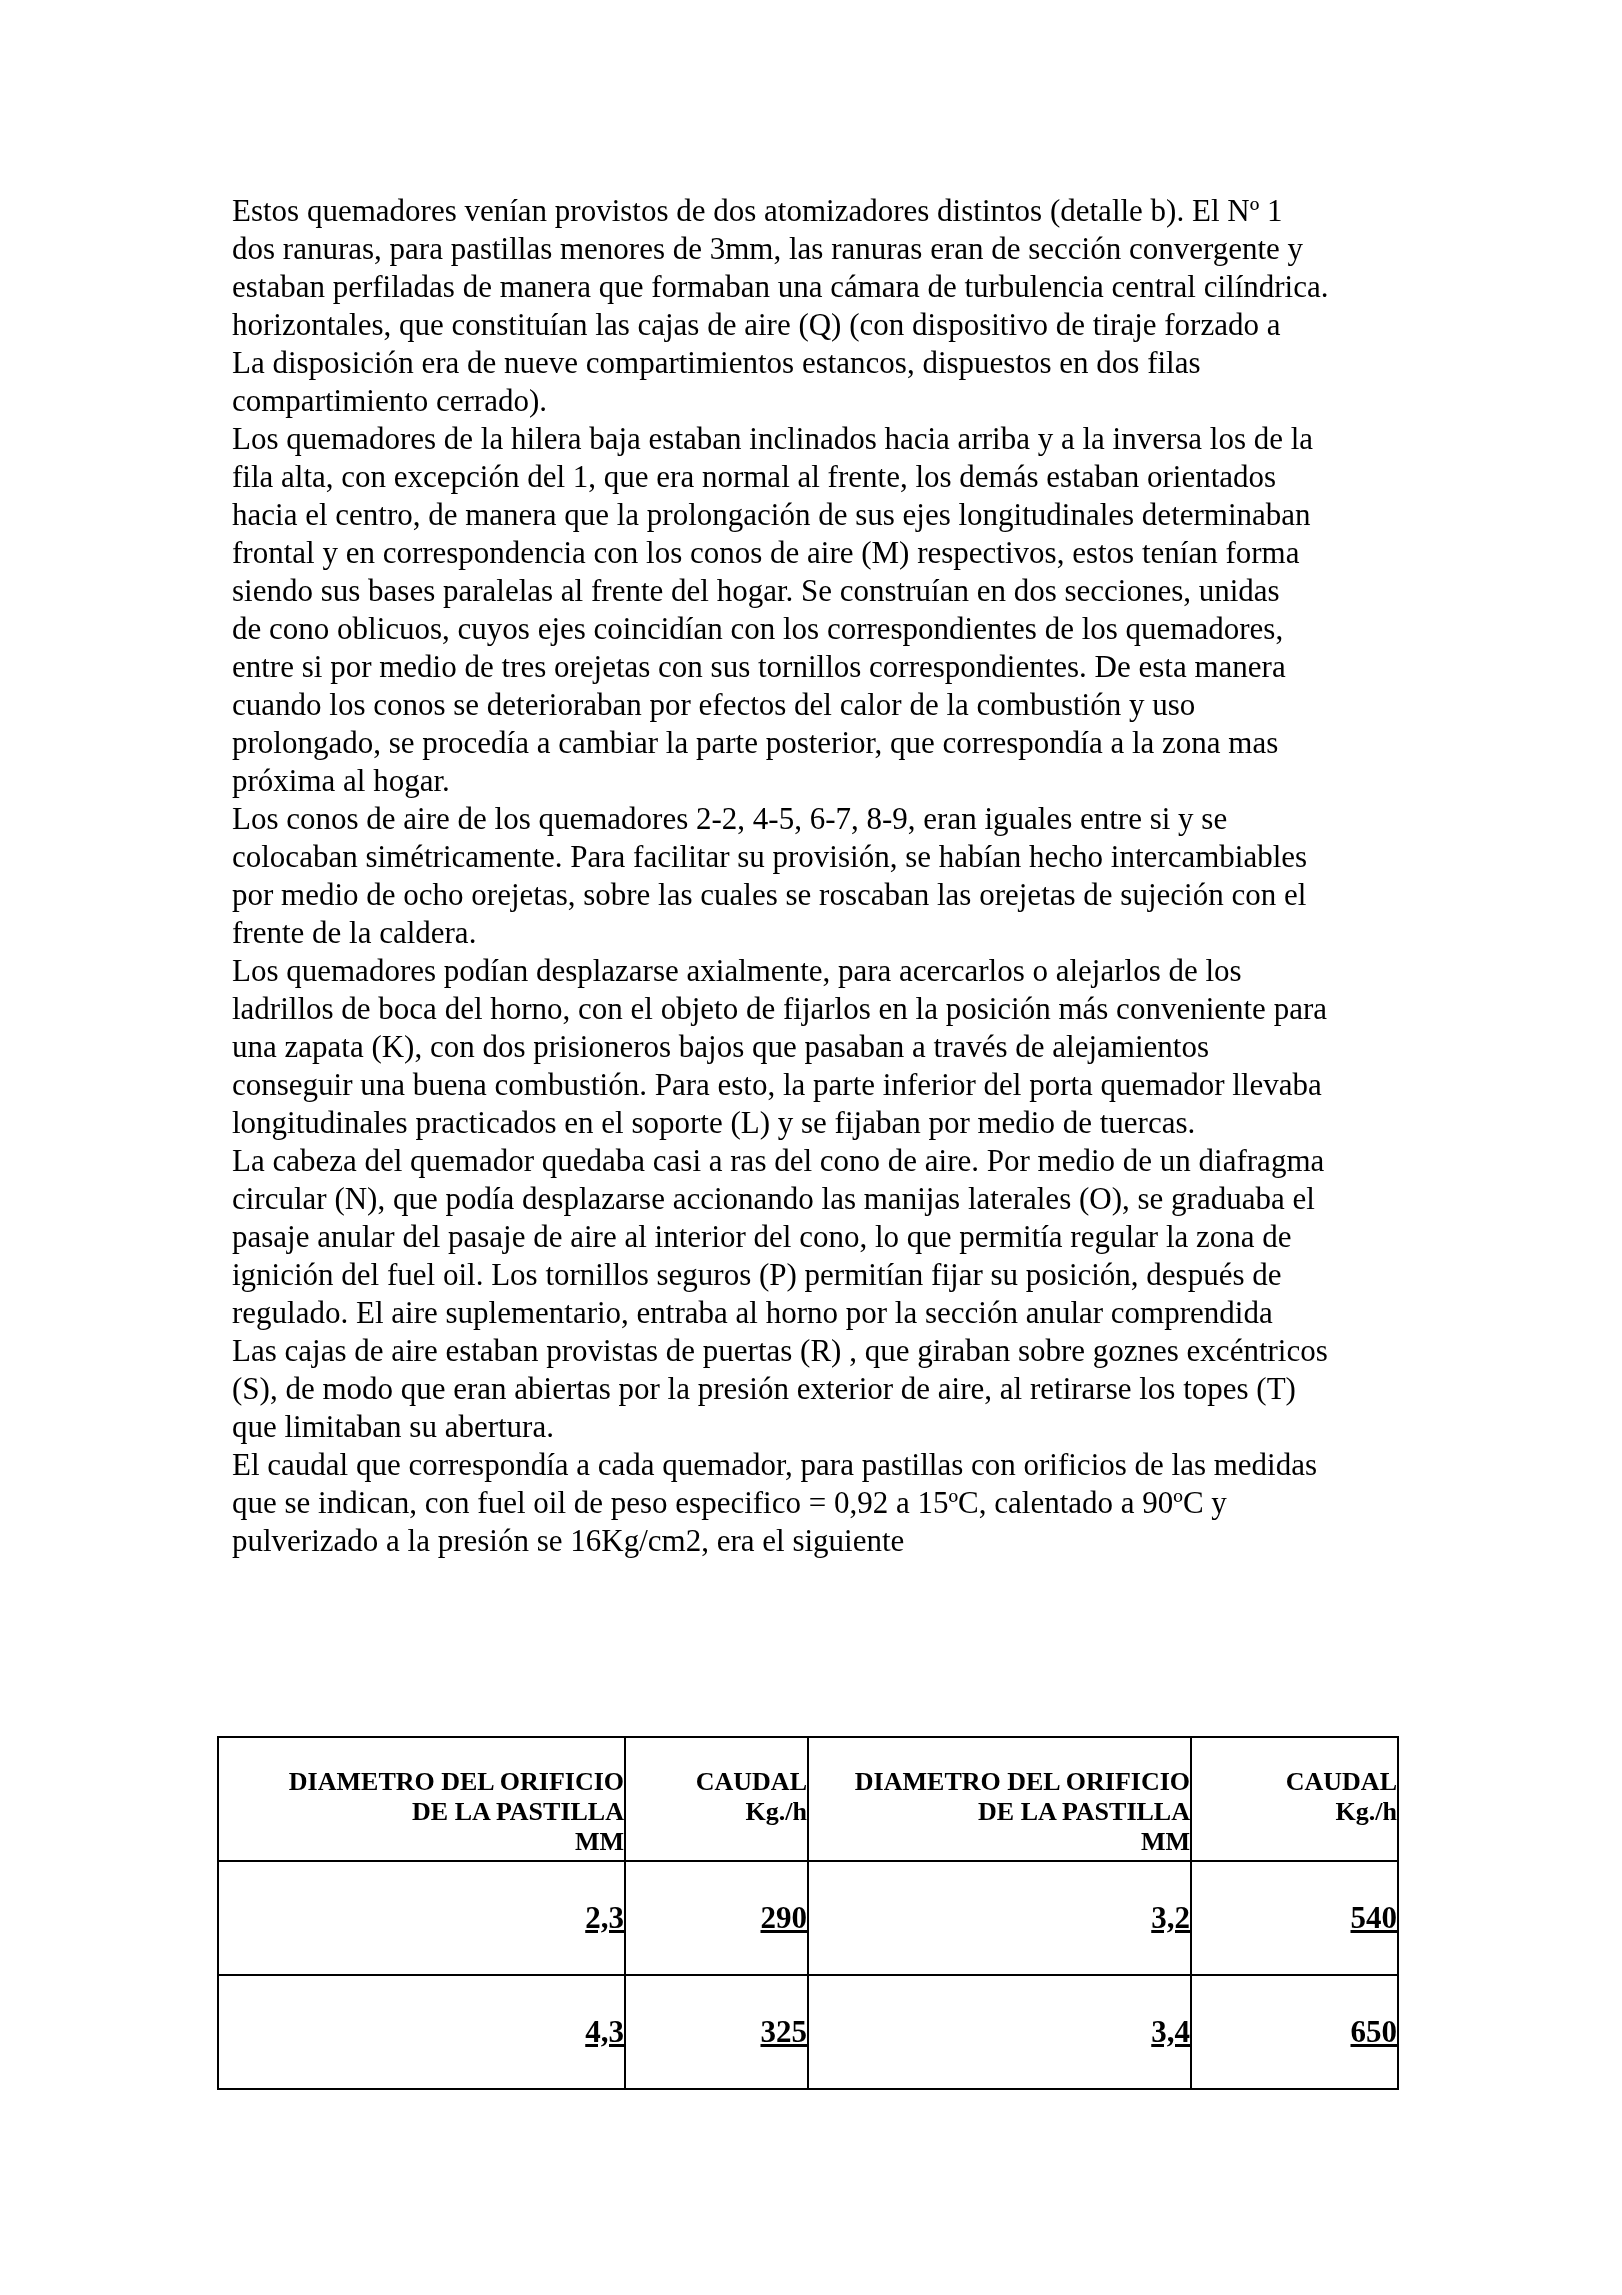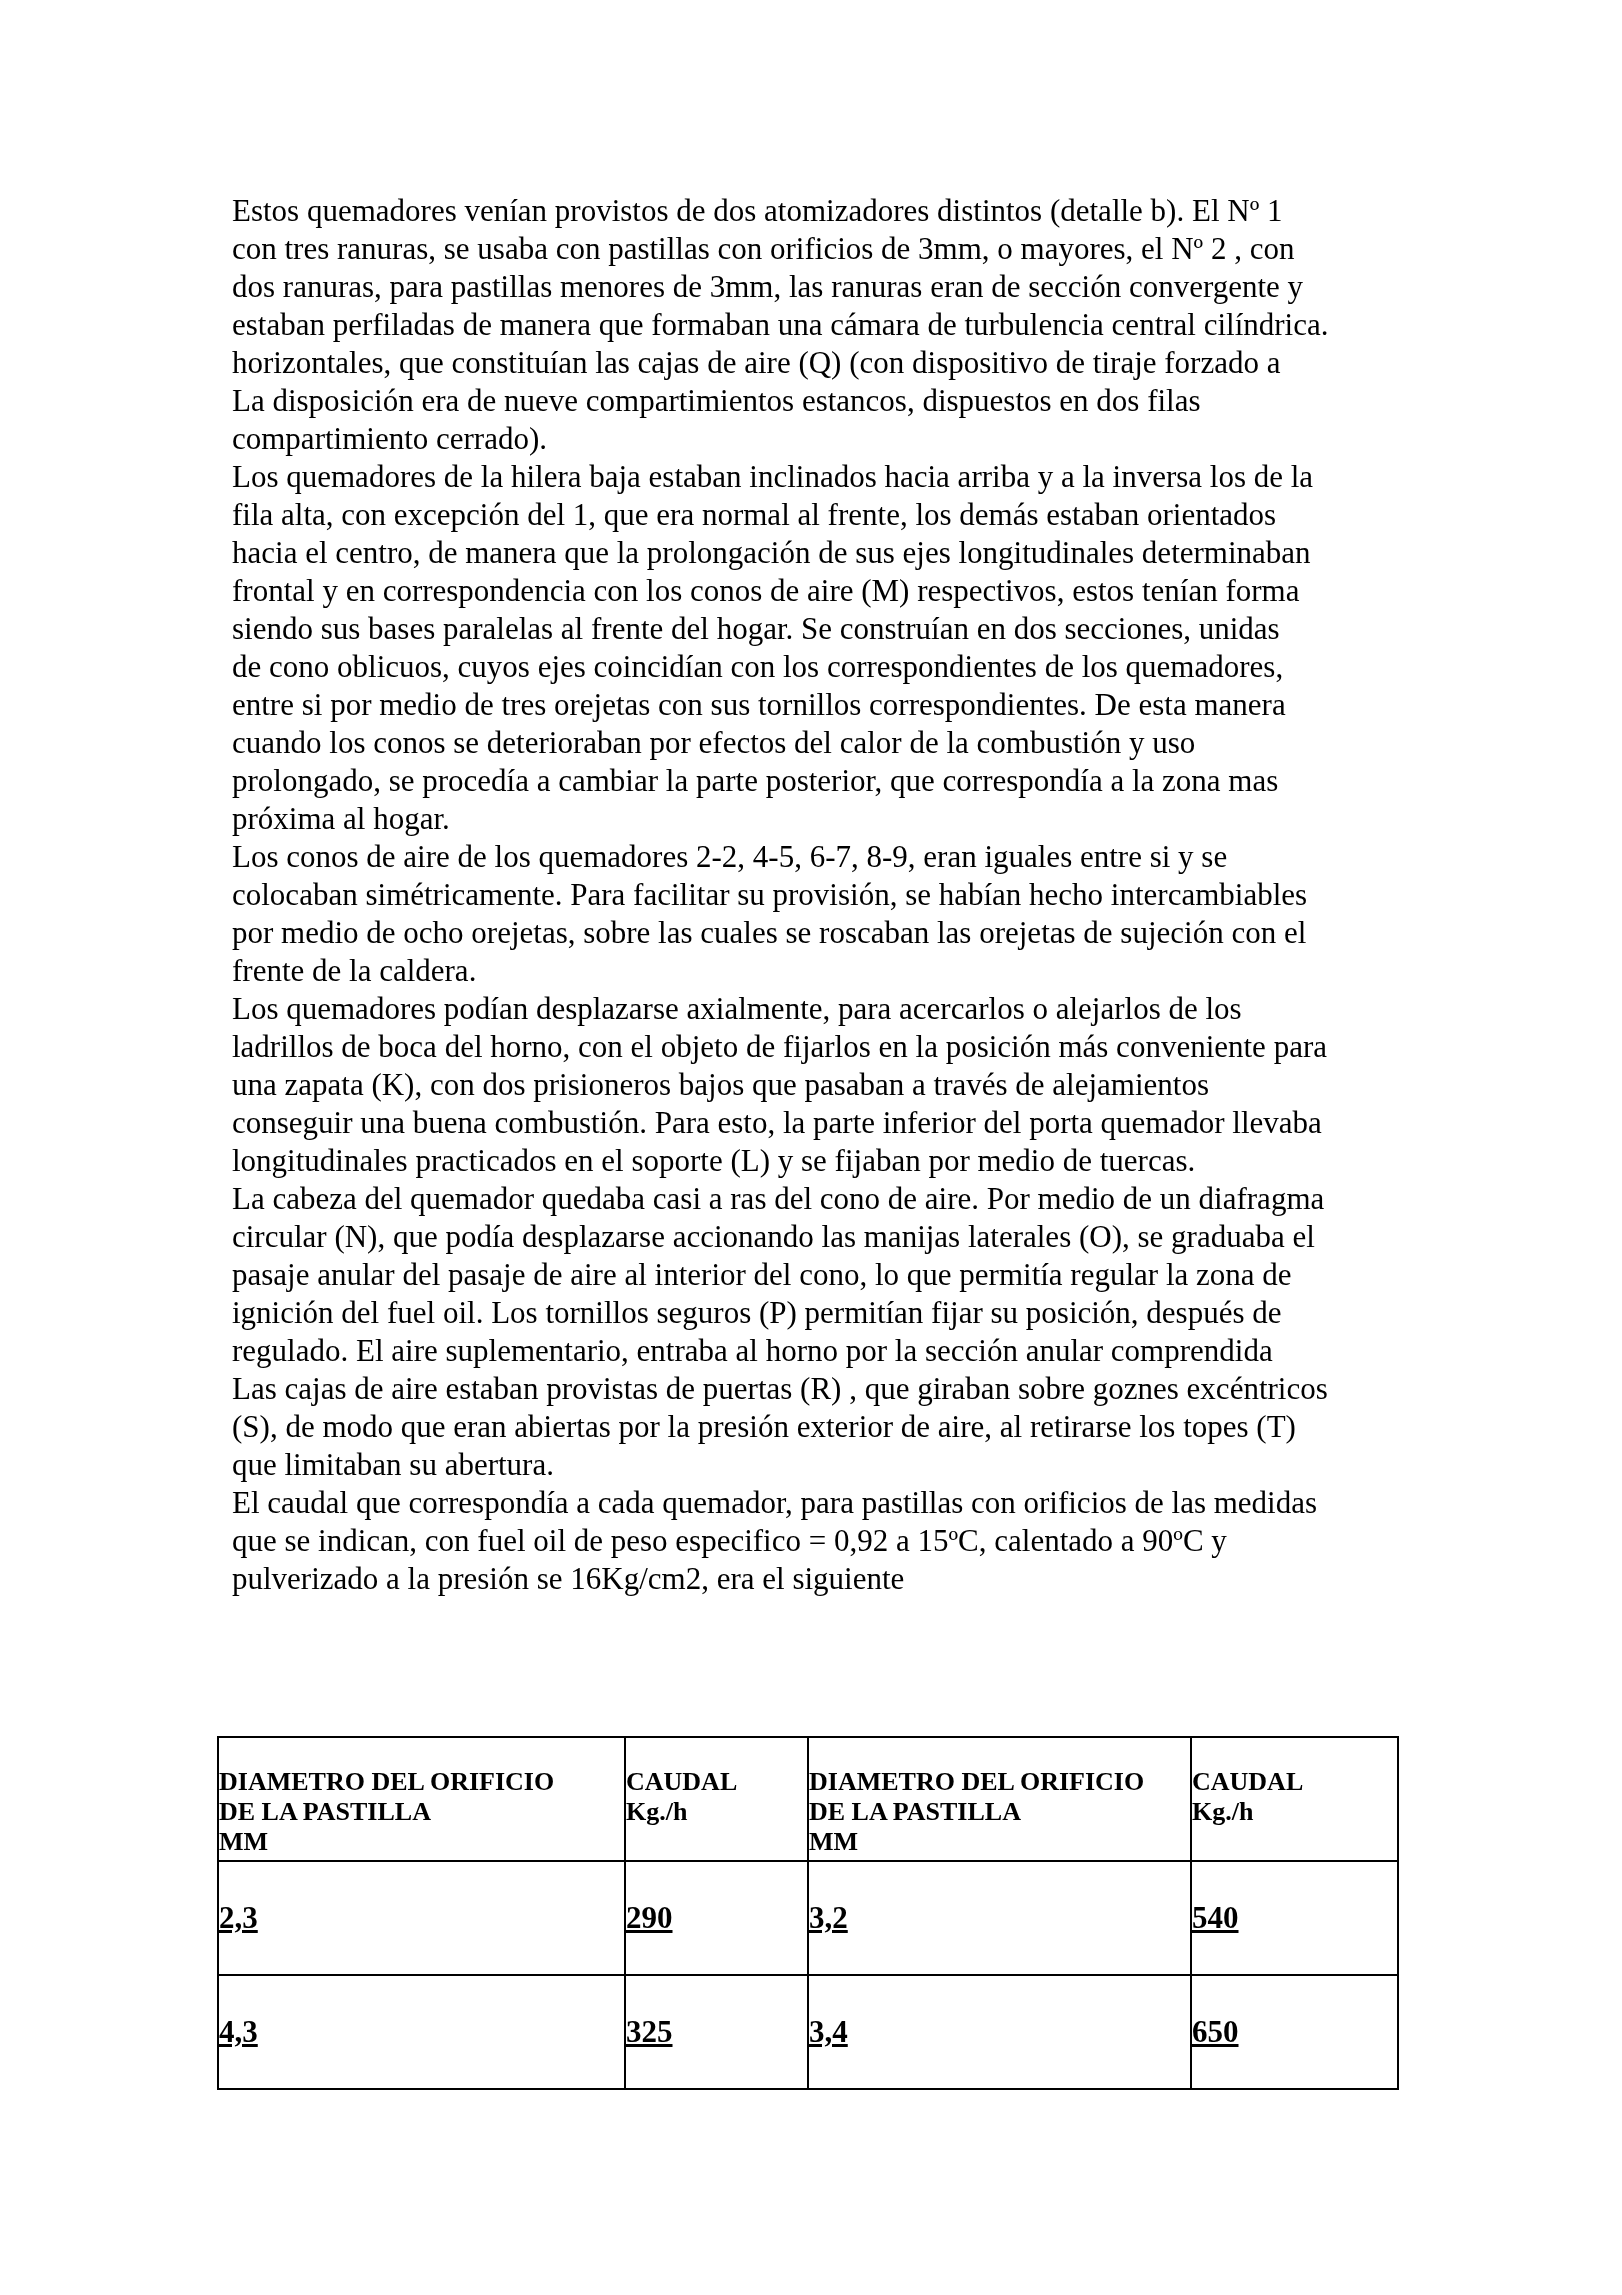--- a/index.html
+++ b/index.html
@@ -5,37 +5,36 @@
   html, body { margin: 0; padding: 0; background: #ffffff; }
   body { width: 1623px; height: 2295px; position: relative; overflow: hidden;
          font-family: "Liberation Serif", "DejaVu Serif", serif; color: #000000; }
   .page { position: absolute; left: 0; top: 0; width: 1623px; height: 1888px; background: #ffffff; }
   .body-text { position: absolute; left: 232px; top: 192px; width: 1178px;
                font-size: 31px; line-height: 38px; white-space: nowrap; }
   .line { display: block; height: 38px; }
   table.data-table { position: absolute; left: 217px; top: 1736px; width: 1179px;
                      border-collapse: collapse; table-layout: fixed; }
   table.data-table td, table.data-table th {
-    border: 2.6px solid #000000; text-align: left; vertical-align: middle; padding: 0;
+    border: 2.6px solid #000000; text-align: right; vertical-align: middle; padding: 0;
     font-weight: bold; }
   table.data-table th { height: 124px; font-size: 26px; line-height: 30px; vertical-align: top;
                         padding-top: 29px; box-sizing: border-box; }
   table.data-table td { height: 112px; font-size: 31px; text-decoration: underline; }
   .hline { display: block; }
   col.c1 { width: 407px; } col.c2 { width: 183px; } col.c3 { width: 383px; } col.c4 { width: 207px; }
 </style>
 </head>
 <body>
 
 <div class="page">
 
   <div class="body-text">
     <div>
       <span class="line">Estos quemadores venían provistos de dos atomizadores distintos (detalle b). El Nº 1</span>
-      <span class="line">con tres ranuras, se usaba con pastillas con orificios de 3mm, o mayores, el Nº 2 , con</span>
       <span class="line">dos ranuras, para pastillas menores de 3mm, las ranuras eran de sección convergente y</span>
       <span class="line">estaban perfiladas de manera que formaban una cámara de turbulencia central cilíndrica.</span>
     </div>
     <div>
       <span class="line">horizontales, que constituían las cajas de aire (Q) (con dispositivo de tiraje forzado a</span>
       <span class="line">La disposición era de nueve compartimientos estancos, dispuestos en dos filas</span>
       <span class="line">compartimiento cerrado).</span>
     </div>
     <div>
       <span class="line">Los quemadores de la hilera baja estaban inclinados hacia arriba y a la inversa los de la</span>

